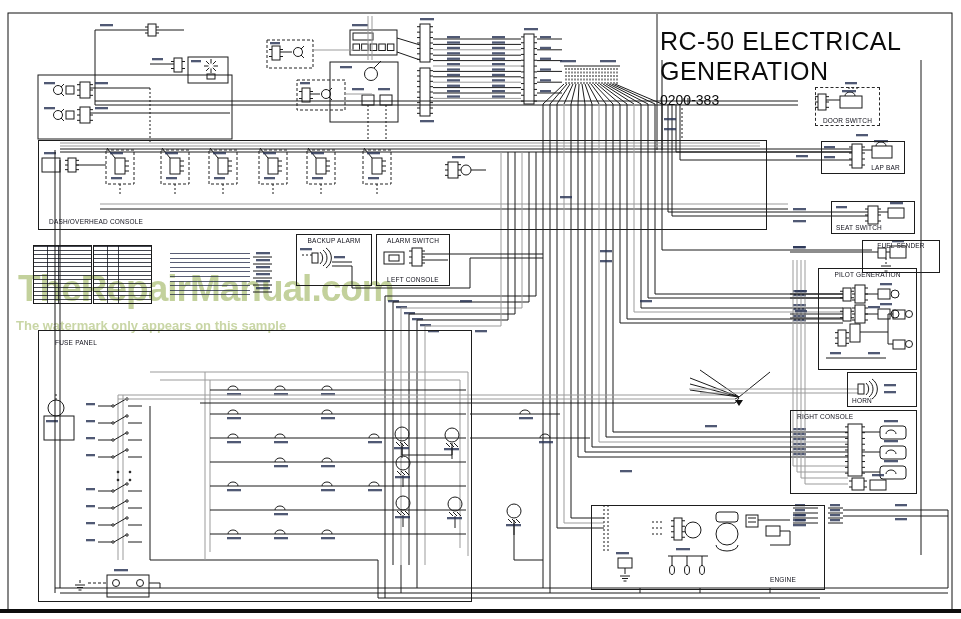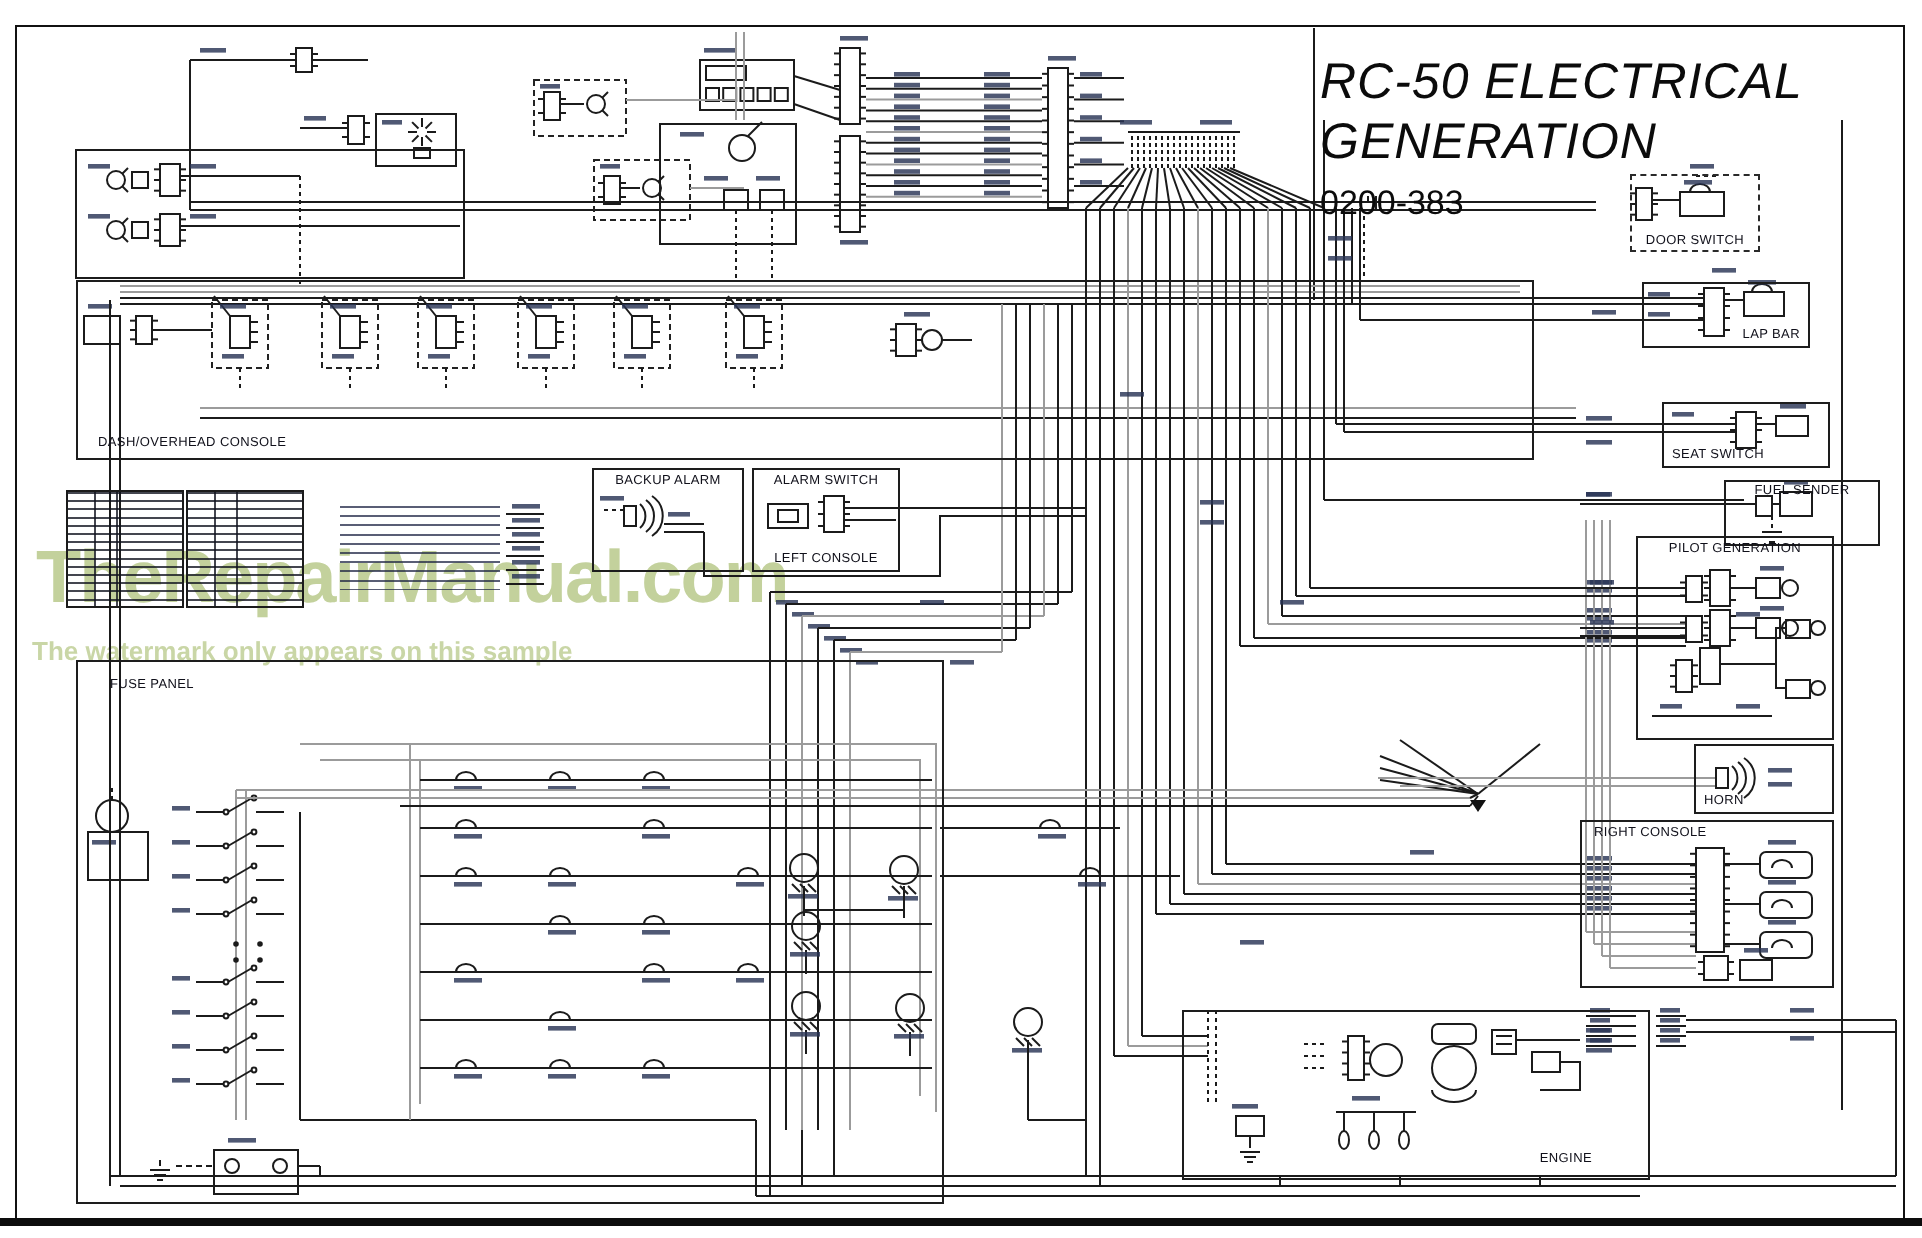--- a/index.html
+++ b/index.html
@@ -7,22 +7,22 @@
         font-family:"Liberation Sans", sans-serif;}
   #wires{position:absolute;left:0;top:0;z-index:2;}
   
   #wm{position:absolute;z-index:1;left:0;top:0;width:961px;height:619px;}
   #wm .l1{position:absolute;left:18px;top:268px;font-size:37px;font-weight:bold;
           letter-spacing:-1px;color:#c3d19c;white-space:nowrap;}
   #wm .l2{position:absolute;left:16px;top:318px;font-size:13px;font-weight:bold;
           color:#c9d6a6;white-space:nowrap;}
   
   #title{position:absolute;z-index:4;left:660px;top:26px;color:#0b0b0b;}
-  #title .t{font-size:25px;line-height:30px;letter-spacing:.5px;font-style:italic;}
-  #title .n{font-size:17px;margin-top:6px;}
+  #title .t{font-size:25px;line-height:30px;letter-spacing:.5px;}
+  #title .n{font-size:14px;margin-top:6px;}
   
   .cbox{position:absolute;z-index:3;border:1px solid #1d1d1d;background:transparent;}
   .cbox.dashed{border:1px dashed #2a2a2a;}
   .blab{position:absolute;font-size:6.5px;color:#10101a;letter-spacing:.2px;white-space:nowrap;}
   
   .ltab{position:absolute;z-index:3;border:1px solid #1b1b1b;
         background:repeating-linear-gradient(180deg, rgba(15,18,30,.78) 0 1px, transparent 1px 4.1px);}
   .ltab i{position:absolute;top:0;bottom:0;width:1px;background:rgba(15,18,30,.78);}
   .notes{position:absolute;z-index:3;
         background:repeating-linear-gradient(180deg, rgba(25,32,64,.72) 0 1px, transparent 1px 4.6px);}

